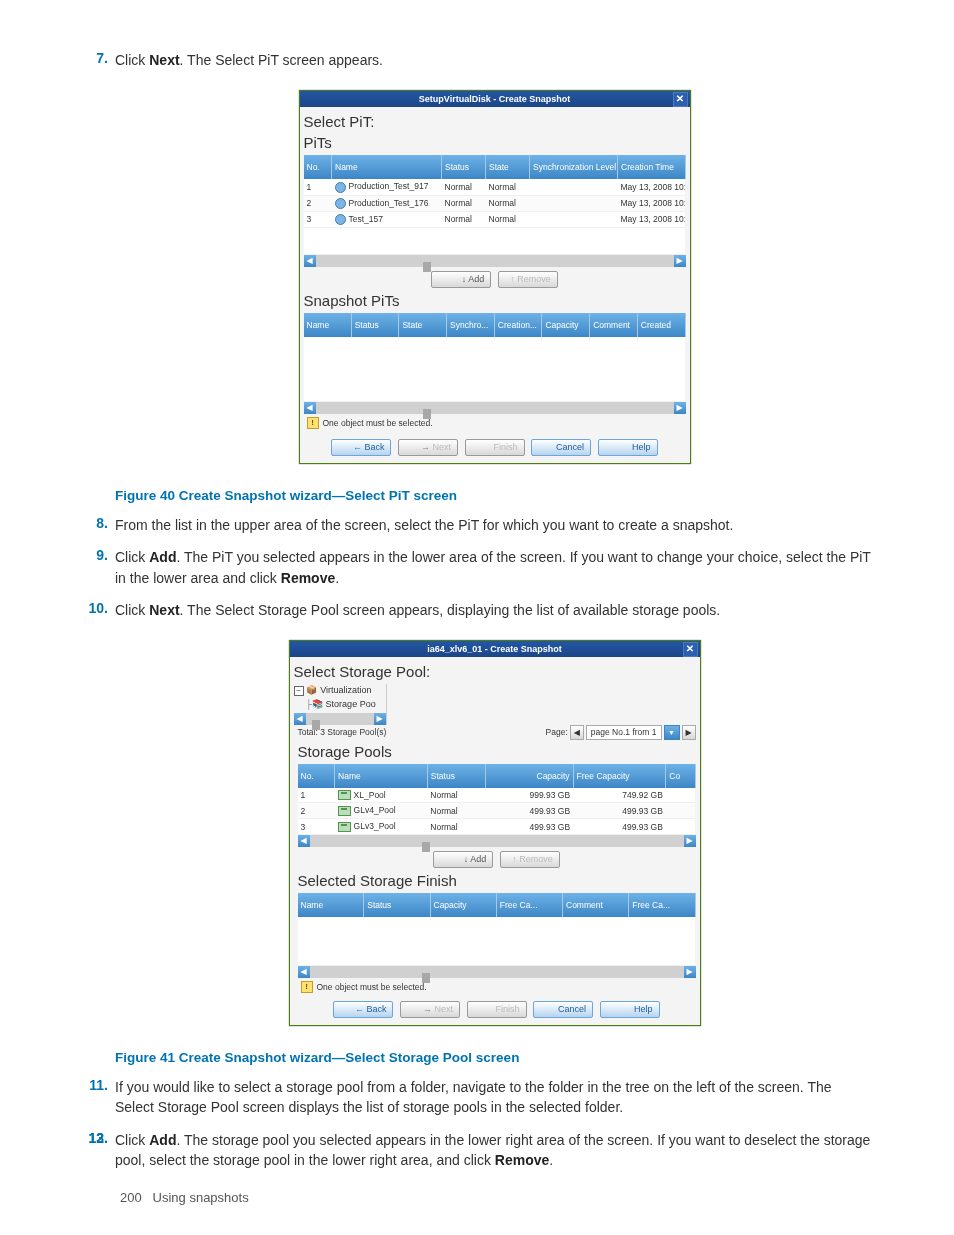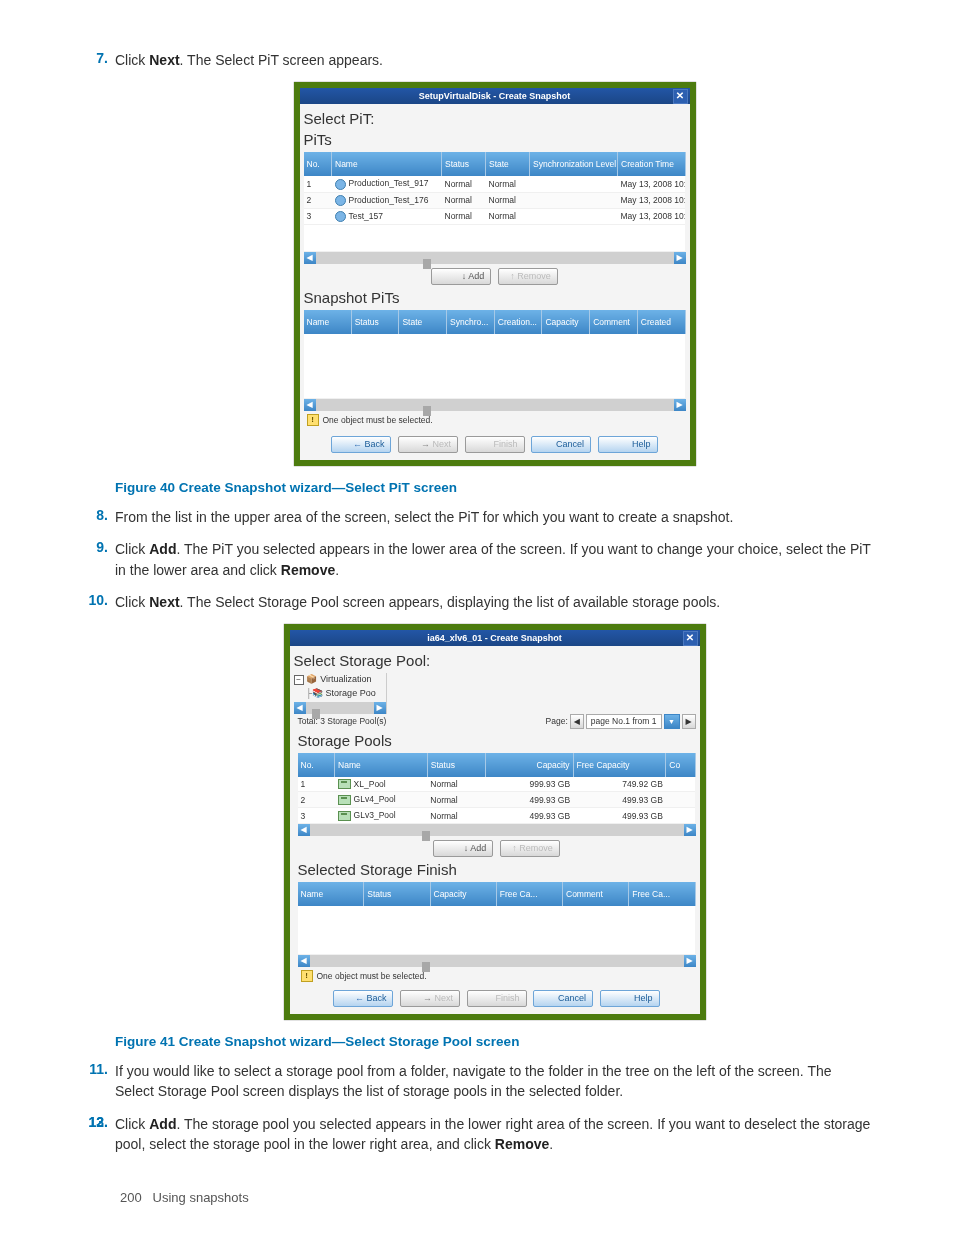--- a/index.html
+++ b/index.html
@@ -2,22 +2,22 @@
 <html><head>
 <meta charset="utf-8">
 <style>
 body { font-family: "Helvetica Neue", Arial, sans-serif; font-size: 14px; color: #333; margin: 0; padding: 0; background: #fff; }
 .page { width: 954px; height: 1235px; box-sizing: border-box; padding: 50px 80px 30px 80px; position: relative; }
 ol.steps { list-style: none; margin: 0; padding: 0; }
 ol.steps > li { margin-bottom: 12px; padding-left: 35px; position: relative; }
 .step-number { position: absolute; left: 0; top: 0; color: #0073b1; font-weight: bold; width: 28px; text-align: right; }
 .step-text { line-height: 1.45; }
 .step-text b { font-weight: bold; color: #222; }
-.figure-caption { color: #0073b1; font-weight: bold; font-size: 13.5px; margin: 14px 0 12px 35px; }
-.dialog { width: 390px; margin: 12px auto 14px auto; border: 6px solid #4d7c0f; font-size: 9px; font-family: Arial, sans-serif; color: #333; background: #f4f4f4; box-shadow: 0 0 1px #555; }
+.figure-caption { color: #0073b1; font-weight: bold; font-size: 13.5px; margin: 24px 0 12px 35px; }
+.dialog { width: 390px; margin: 20px auto 14px auto; border: 1px solid #4d7c0f; font-size: 9px; font-family: Arial, sans-serif; color: #333; background: #f4f4f4; box-shadow: 0 0 1px #555; }
 .dialog-titlebar { background: linear-gradient(#2356a6,#1b4686); color: #fff; height: 16px; line-height: 16px; text-align: center; position: relative; font-size: 9px; font-weight: bold; }
 .dialog-close { position: absolute; right: 2px; top: 1px; width: 13px; height: 13px; border: 1px solid #4b78c0; background: #2c5fb0; color: #fff; font-size: 10px; line-height: 11px; text-align: center; font-weight: bold; }
 .dialog-body { padding: 6px 4px 2px 4px; }
 .section-label { font-size: 15px; color: #333; margin-bottom: 4px; }
 .table { width: 100%; border-collapse: collapse; table-layout: fixed; }
 .table thead th { background: linear-gradient(#6db2e7,#3d86c6); color: #fff; font-weight: normal; font-size: 8.5px; padding: 2px 3px; border-right: 1px solid #a6c9e7; text-align: left; height: 24px; box-sizing: border-box; overflow: hidden; white-space: nowrap; }
 .table tbody td { font-size: 8.5px; padding: 2px 3px; background: #fff; border-bottom: 1px solid #f0f0f0; overflow: hidden; white-space: nowrap; }
 .table tbody tr:nth-child(even) td { background: #fbfbfb; }
 .scroll-bar-bottom { display: flex; background: #d0d0d0; height: 12px; align-items: center; }
 .scroll-bar-bottom .arrow { width: 12px; height: 12px; background: linear-gradient(#6db2e7,#3d86c6); color: #fff; font-size: 8px; text-align: center; line-height: 12px; }

